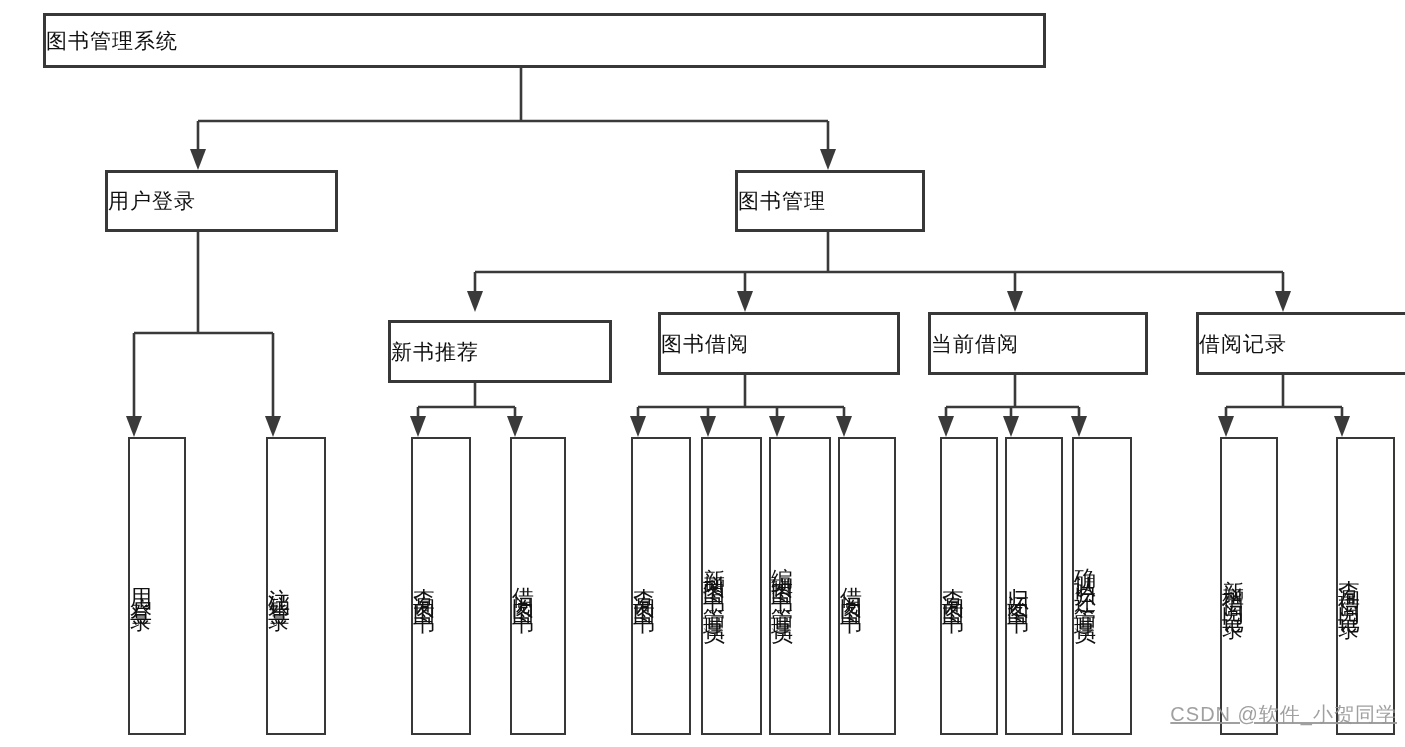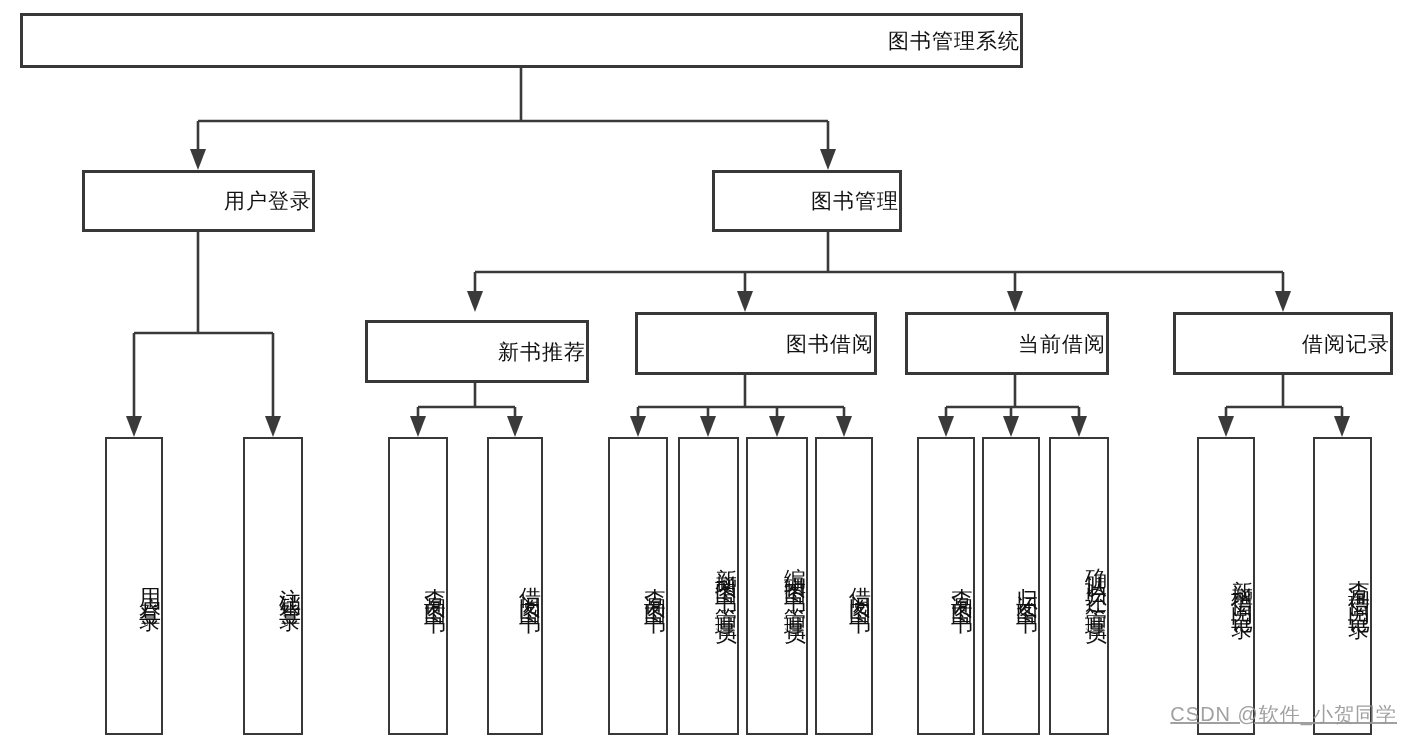--- a/index.html
+++ b/index.html
@@ -5,22 +5,22 @@
   html,body{margin:0;padding:0;background:#ffffff;}
   .stage{
     position:relative;width:1405px;height:747px;background:#ffffff;overflow:hidden;
     font-family:"Liberation Sans","DejaVu Sans",sans-serif;color:#111111;
   }
   .connectors{position:absolute;left:0;top:0;z-index:1;}
   .connectors path{stroke:#3a3a3a;stroke-width:2.6;fill:none;}
   .connectors polygon{fill:#3a3a3a;stroke:none;}
   .box{
     position:absolute;box-sizing:border-box;background:#ffffff;
-    border:3px solid #383838;display:flex;align-items:center;justify-content:flex-end;
-    z-index:2;font-size:21px;letter-spacing:1px;white-space:nowrap;
+    border:3px solid #383838;display:flex;align-items:center;justify-content:flex-start;
+    z-index:2;font-size:21px;letter-spacing:1px;white-space:nowrap;margin-left:23px;
   }
   .leaf{border-width:2.5px;}
   .v{
     writing-mode:vertical-rl;text-orientation:mixed;
     font-size:22px;line-height:1;letter-spacing:8px;
   }
   .watermark{
     position:absolute;right:8px;top:701px;z-index:3;
     font-size:20px;color:rgba(150,150,150,0.9);letter-spacing:1px;white-space:nowrap;text-decoration:underline;
   }
@@ -76,21 +76,21 @@
   <div class="box" style="left:712px;top:170px;width:190px;height:62px">
     <span>图书管理</span>
   </div>
 
   <div class="box" style="left:365px;top:320px;width:224px;height:63px">
     <span>新书推荐</span>
   </div>
   <div class="box" style="left:635px;top:312px;width:242px;height:63px">
     <span>图书借阅</span>
   </div>
-  <div class="box" style="left:905px;top:312px;width:204px;height:63px">
+  <div class="box" style="left:905px;top:312px;width:220px;height:63px">
     <span>当前借阅</span>
   </div>
   <div class="box" style="left:1173px;top:312px;width:220px;height:63px">
     <span>借阅记录</span>
   </div>
 
   <div class="box leaf" style="left:105px;top:437px;width:58px;height:298px">
     <span class="v">用户登录</span>
   </div>
   <div class="box leaf" style="left:243px;top:437px;width:60px;height:298px">

